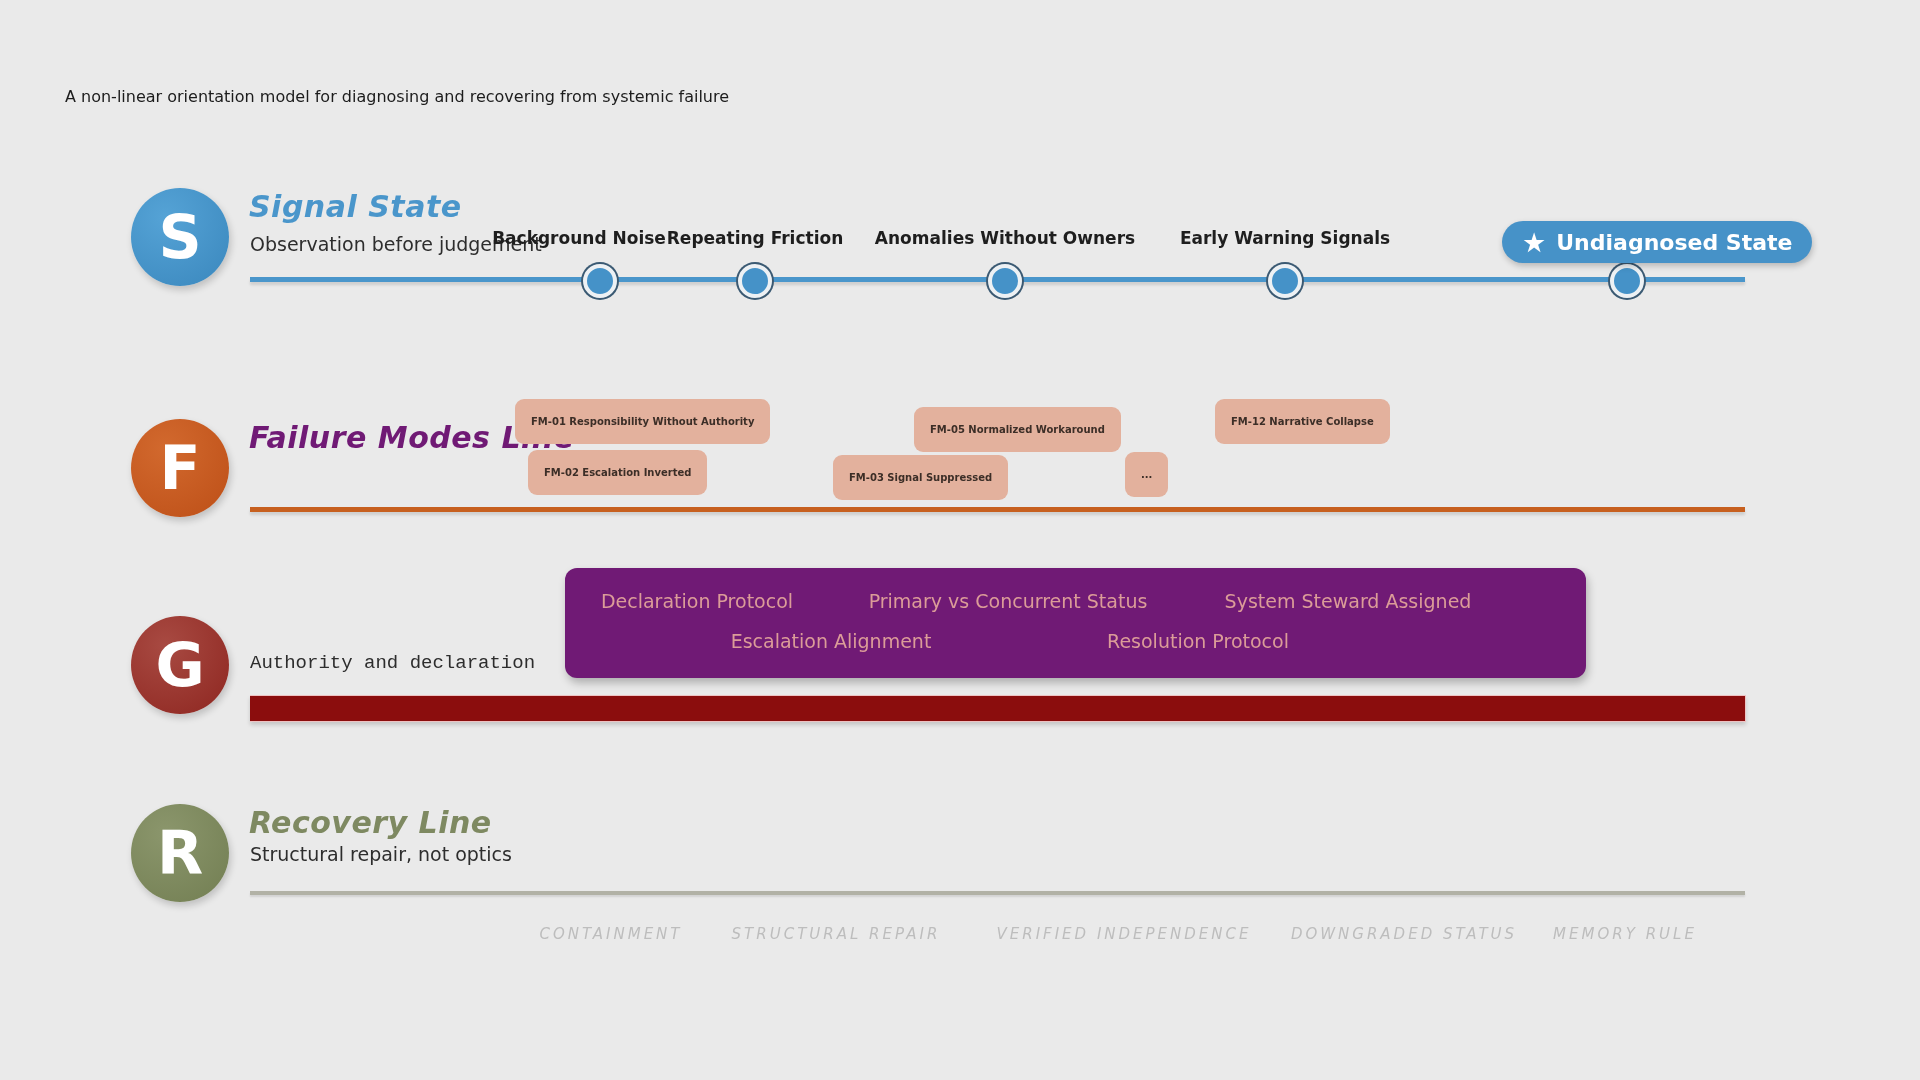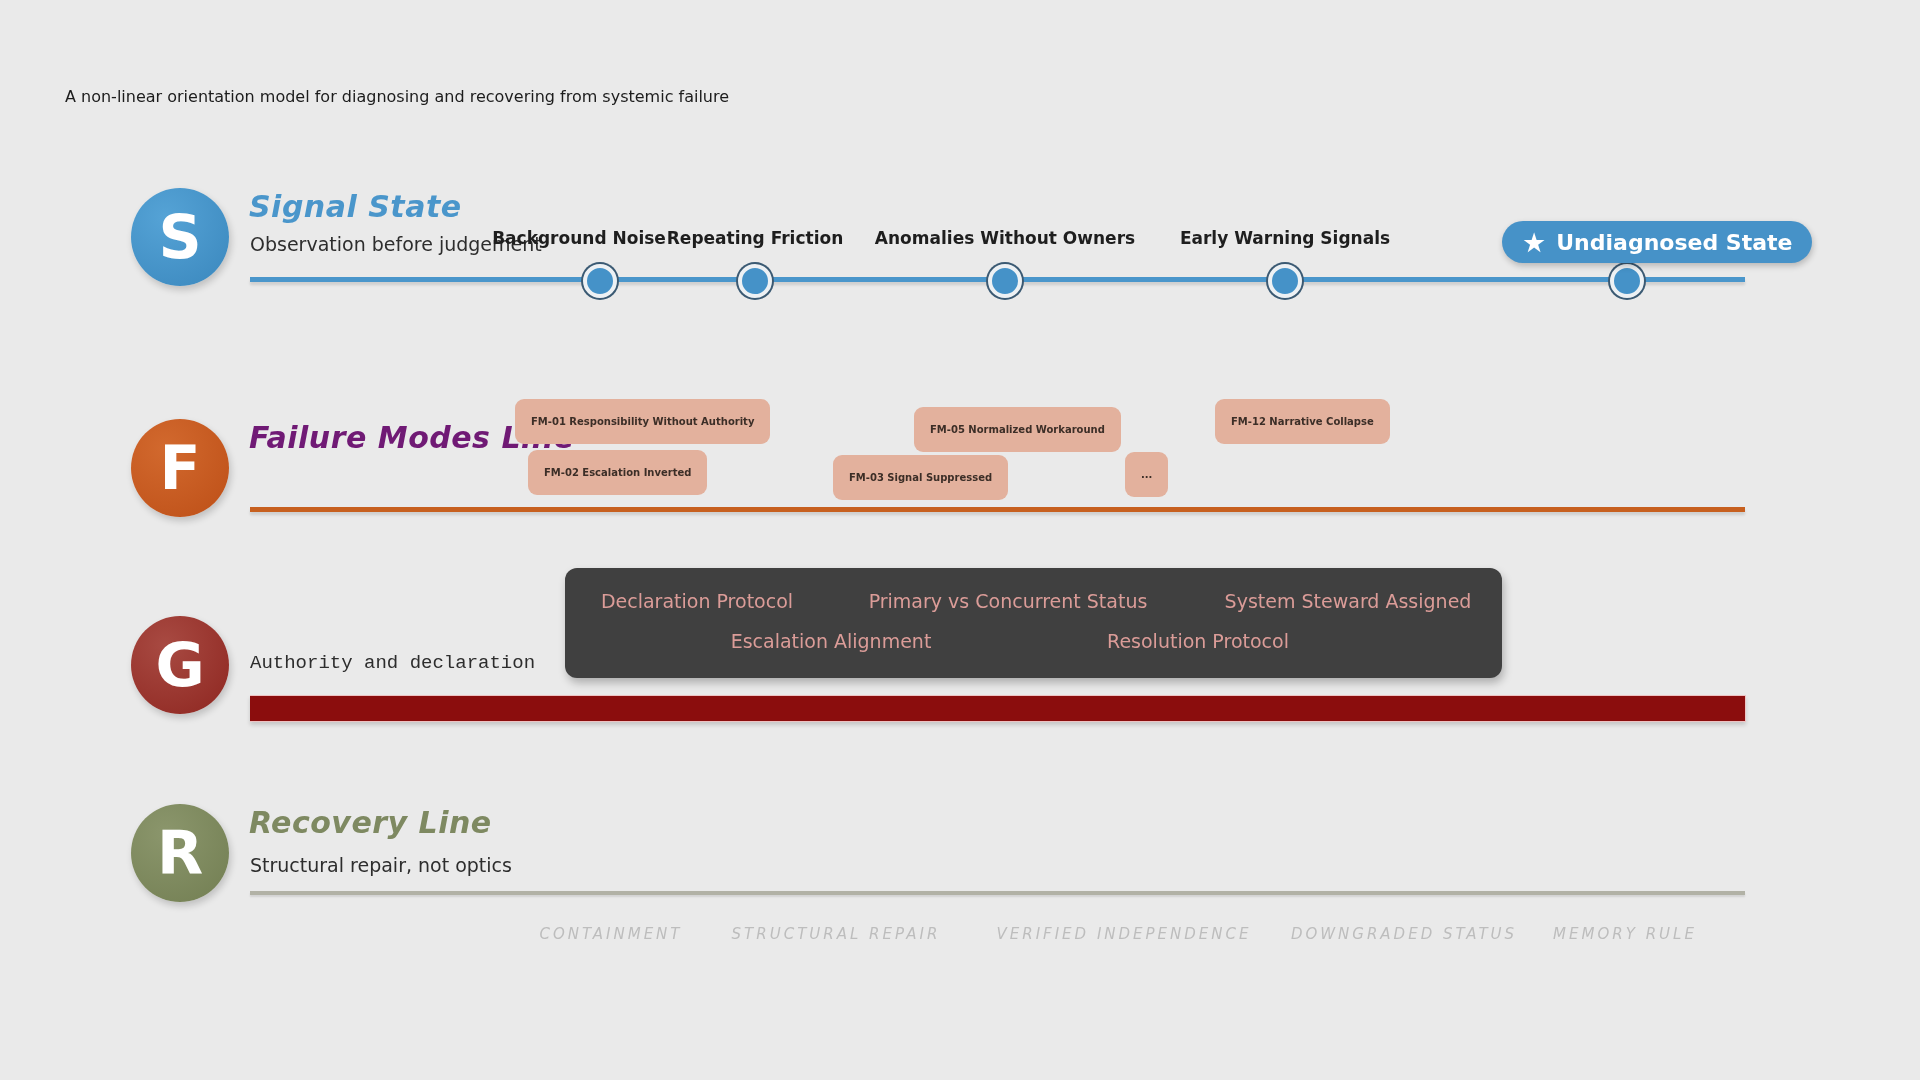--- a/index.html
+++ b/index.html
@@ -24,21 +24,21 @@
   .line-title{position:absolute;left:249px;font-style:italic;font-weight:bold;
     font-size:30px;letter-spacing:.5px;white-space:nowrap;}
   .t-signal{top:189px;color:#4a96cb;}
   .t-failure{top:420px;color:#701a75;}
   .t-governance{top:612px;color:#8e1212;}
   .t-recovery{top:805px;color:#7e8961;}
 
   .line-sub{position:absolute;left:250px;font-size:19px;color:#2d2d2d;white-space:nowrap;}
   .s-signal{top:233px;}
   .s-governance{top:652px;font-family:Liberation Mono, monospace;}
-  .s-recovery{top:843px;margin-top:11px;}
+  .s-recovery{top:843px;}
 
   
   .track{position:absolute;left:250px;width:1495px;}
   .track-signal{top:277px;height:5px;background:#4a96cb;box-shadow:0 3px 3px rgba(0,0,0,.12);}
   .track-failure{top:507px;height:5px;background:#c7601f;box-shadow:0 3px 3px rgba(0,0,0,.12);}
   .track-governance{top:695px;height:25px;background:#8b0d0d;
     border:1px solid #eec3c3;border-left:none;box-shadow:0 3px 4px rgba(0,0,0,.15);}
   .track-recovery{top:891px;height:4px;background:#b2b2a6;box-shadow:0 2px 2px rgba(0,0,0,.10);}
 
   
@@ -52,22 +52,22 @@
     border-radius:22px;background:#4692c8;color:#fff;display:flex;align-items:center;
     gap:10px;box-shadow:1px 3px 6px rgba(0,0,0,.22);}
   .pill .star{font-size:27px;line-height:1;}
   .pill .pill-label{font-size:22px;font-weight:bold;white-space:nowrap;}
 
   
   .fm-tag{position:absolute;background:#e3b19d;border-radius:9px;padding:17px 16px;
     font-size:10px;font-weight:bold;color:#3c2e27;white-space:nowrap;}
 
   
-  .gov-box{position:absolute;left:565px;top:568px;width:937px;height:110px;
-    background:#404040;border-radius:12px;box-shadow:2px 5px 8px rgba(0,0,0,.25);}
+  .gov-box{position:absolute;left:565px;top:568px;width:1021px;height:110px;
+    background:#701a75;border-radius:12px;box-shadow:2px 5px 8px rgba(0,0,0,.25);}
   .gov-item{position:absolute;transform:translateX(-50%);font-size:19px;
     color:#db9c98;white-space:nowrap;}
 
   
   .phase{position:absolute;top:925px;transform:translateX(-50%);font-size:15px;
     font-style:italic;color:#bdbdbd;letter-spacing:3px;white-space:nowrap;}
 </style>
 </head>
 <body>
 

